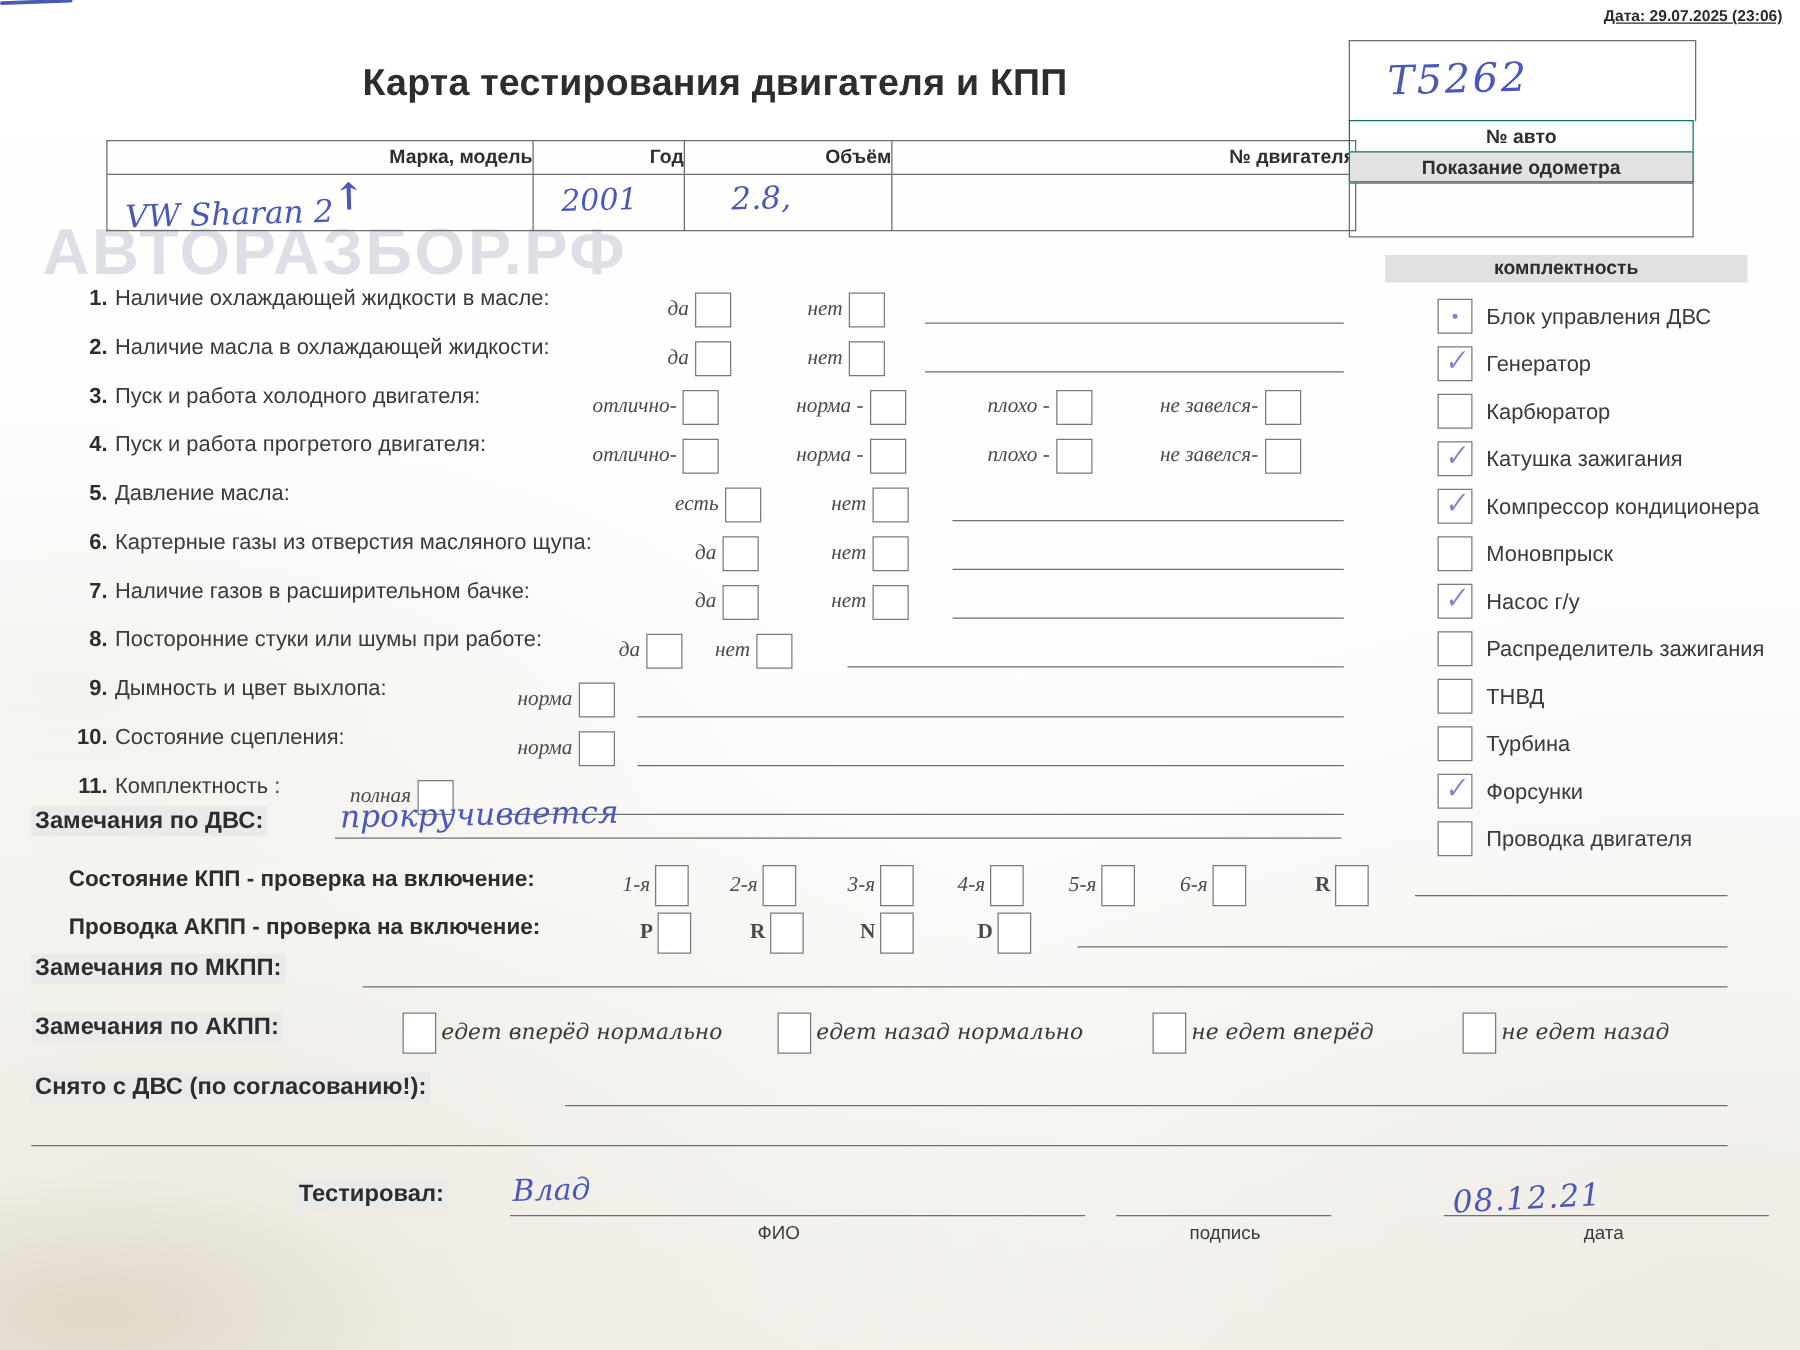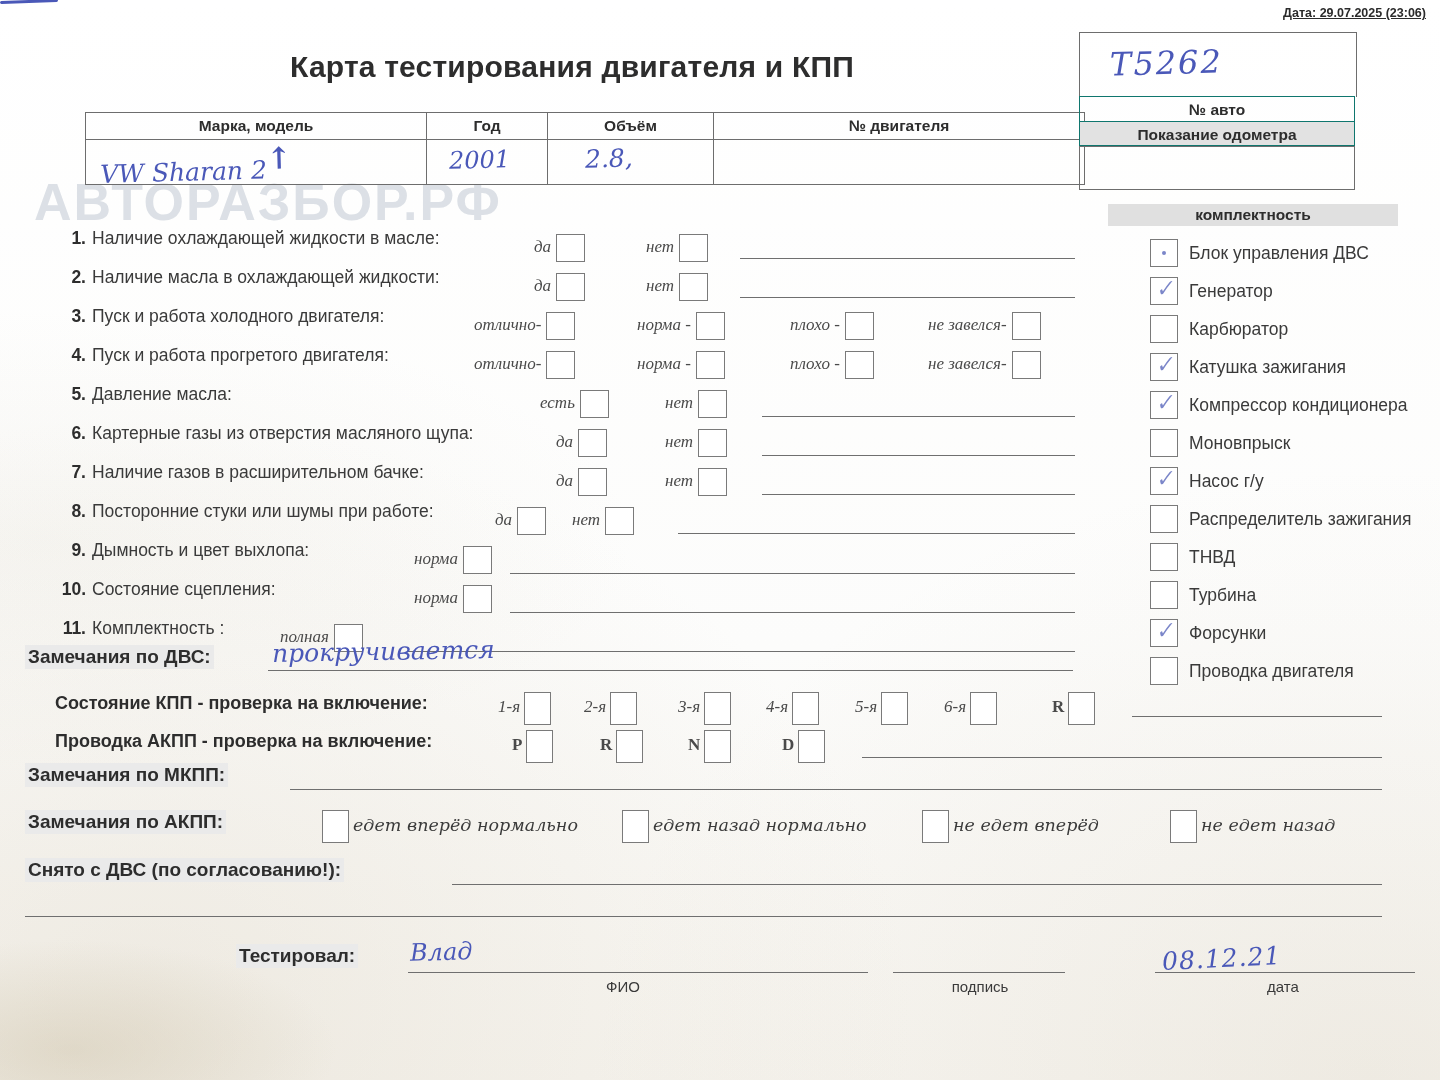--- a/index.html
+++ b/index.html
@@ -75,21 +75,21 @@
   .info-table {
     position: absolute;
     left: 85px; top: 112px;
     width: 995px;
     border-collapse: collapse;
     table-layout: fixed;
   }
   .info-table td {
     border: 1px solid #6d6d6d;
     height: 26px;
-    text-align: center;
+    text-align: right;
     font-size: 15.5px;
     font-weight: bold;
     color: #2d2d2d;
     padding: 0;
   }
   .info-table tr.vals td { height: 44px; }
 
   .auto-box {
     position: absolute;
     left: 1079px; top: 32px;

